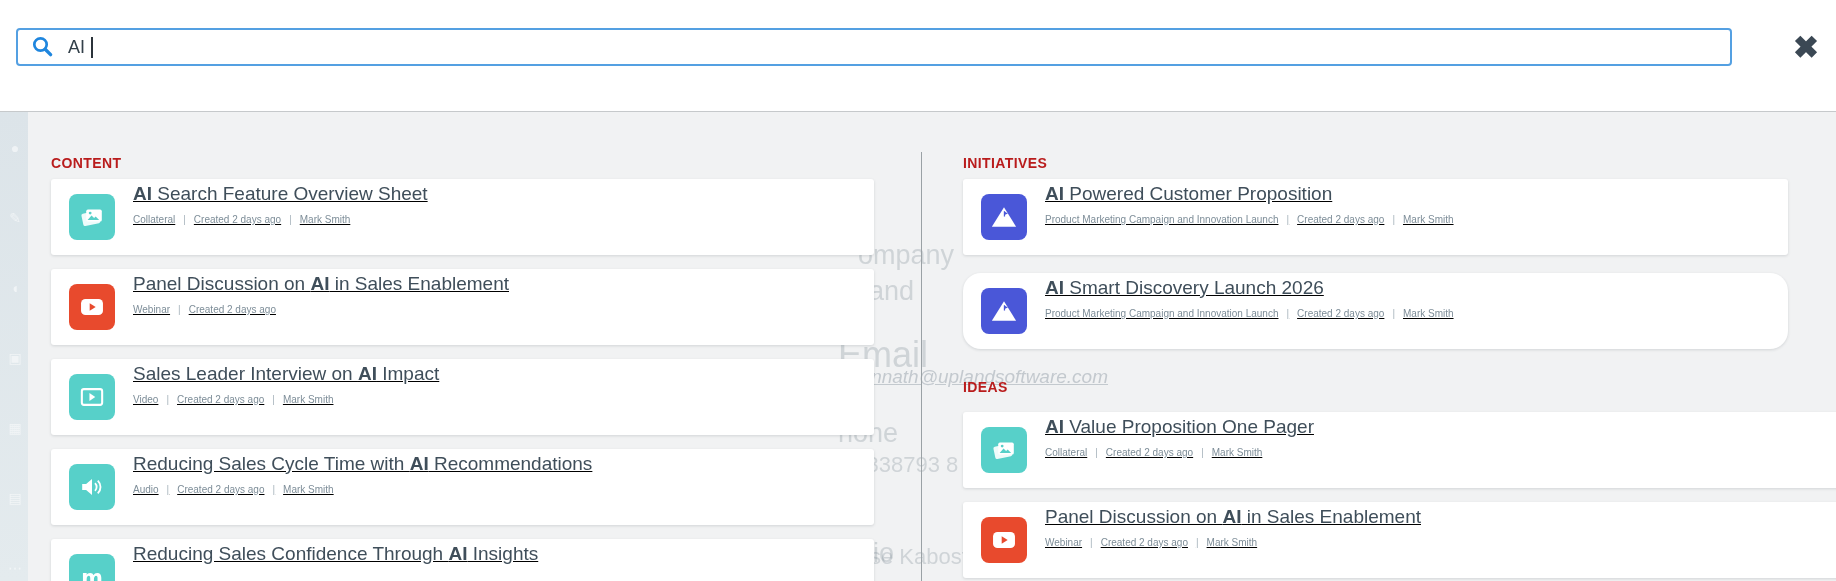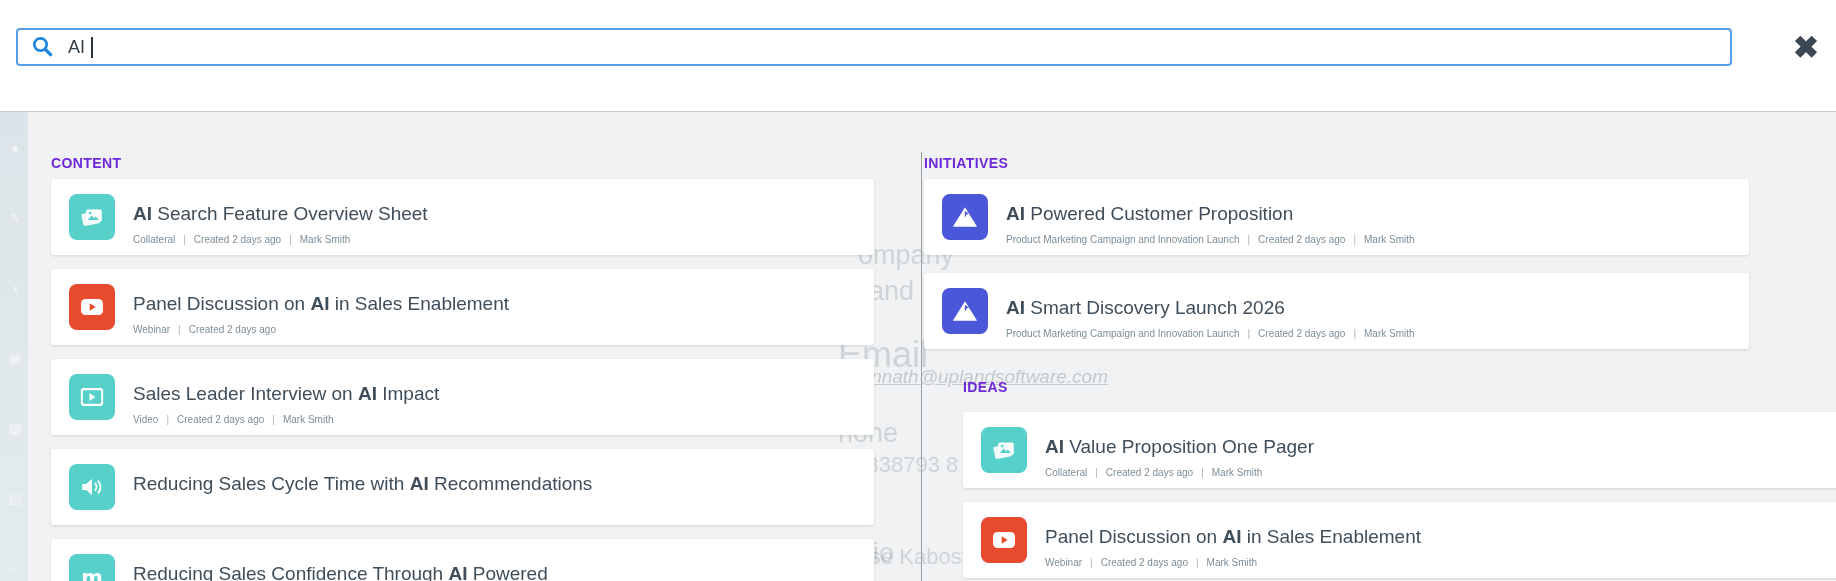--- a/index.html
+++ b/index.html
@@ -22,31 +22,31 @@
 
   
   .bg-frag{position:absolute;color:rgba(130,142,152,0.30);white-space:nowrap;z-index:2;}
   .bg-frag.link{font-style:italic;text-decoration:underline;color:rgba(120,135,148,0.38);}
 
   .vdivider{position:absolute;left:921px;top:41px;width:1px;height:429px;background:#9aa1a5;z-index:3;}
 
   
   .section{position:absolute;z-index:4;}
   #sec-content{left:51px;top:44px;width:823px;}
-  #sec-initiatives{left:924px;top:44px;width:825px;}
+  #sec-initiatives{left:963px;top:44px;width:825px;}
   #sec-ideas{left:963px;top:268px;width:894px;}
-  .section-header{height:17px;line-height:17px;font-size:14px;font-weight:bold;color:#6d28d9;letter-spacing:.4px;}
+  .section-header{height:17px;line-height:17px;font-size:14px;font-weight:bold;color:#b91c1c;letter-spacing:.4px;}
   .cards{margin-top:7px;}
   #sec-ideas .cards{margin-top:16px;}
   .card{position:relative;height:76px;background:#fff;border-radius:3px;box-shadow:0 1px 3px rgba(50,60,70,.16);}
   .card + .card{margin-top:14px;}
-  #sec-initiatives .card + .card{margin-top:18px;}
+  #sec-initiatives .card + .card{margin-top:18px;border-radius:18px;}
   .card-icon{position:absolute;left:18px;top:15px;width:46px;height:46px;border-radius:8px;display:flex;align-items:center;justify-content:center;}
   .card-icon svg{width:30px;height:30px;}
-  .card-text{margin-left:82px;padding-top:22px;}
+  .card-text{margin-left:82px;padding-top:2px;text-decoration:underline;}
   .card-title{font-size:19px;line-height:25px;color:#3f4e5a;white-space:nowrap;}
   .card-title b{font-weight:bold;}
   .card-meta{margin-top:4px;font-size:10px;line-height:20px;color:#7d8d98;white-space:nowrap;}
   .card-meta .sep{color:#a9b5bd;margin:0 8px;}
 </style>
 </head>
 <body>
 
 <div id="stage">
 
@@ -121,31 +121,32 @@
   <div class="card">
     <div class="card-icon" style="background: rgb(87, 208, 201); color: rgb(87, 208, 201);">
                 <svg viewBox="0 0 26 26">
                   <path d="M4.5 10.4 v5.2 h3.4 L13 20 V6 L7.9 10.4 Z" fill="#fff"></path>
                   <path d="M15.6 9.7 a4.6 4.6 0 0 1 0 6.6" stroke="#fff" stroke-width="1.6" fill="none"></path>
                   <path d="M18 7.4 a7.8 7.8 0 0 1 0 11.2" stroke="#fff" stroke-width="1.6" fill="none"></path>
                 </svg>
               </div>
     <div class="card-text">
       <div class="card-title"><span>Reducing Sales Cycle Time with </span><b>AI</b><span> Recommendations</span></div>
+      <div class="card-meta"><span>Audio</span><span class="sep">|</span><span>Created 2 days ago</span><span class="sep">|</span><span>Mark Smith</span></div>
     </div>
   </div>
 
   <div class="card">
     <div class="card-icon" style="background: rgb(87, 208, 201); color: rgb(87, 208, 201);">
                 <svg viewBox="0 0 26 26">
                   <text x="13" y="19.5" text-anchor="middle" font-family="DejaVu Sans, sans-serif" font-size="18" font-weight="bold" fill="#fff">m</text>
                 </svg>
               </div>
     <div class="card-text">
-      <div class="card-title"><span>Reducing Sales Confidence Through </span><b>AI</b><span> Powered</span></div>
+      <div class="card-title"><span>Reducing Sales Confidence Through </span><b>AI</b><span> Insights</span></div>
 
     </div>
   </div>
 </div>
         </div>
       </div>
     <div id="col-right">
         <div class="section" id="sec-initiatives">
           <div class="section-header">INITIATIVES</div>
           <div class="cards">

